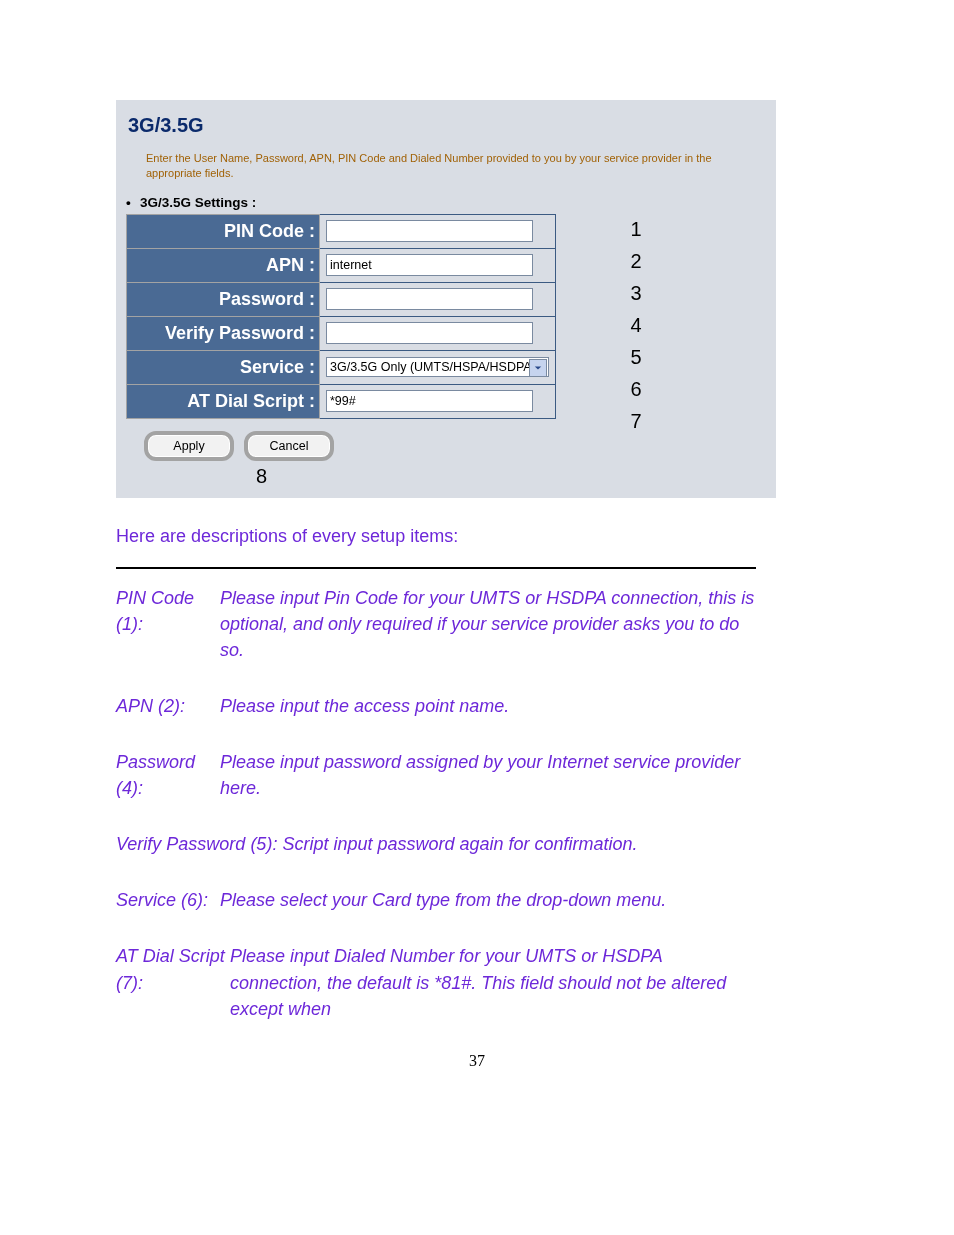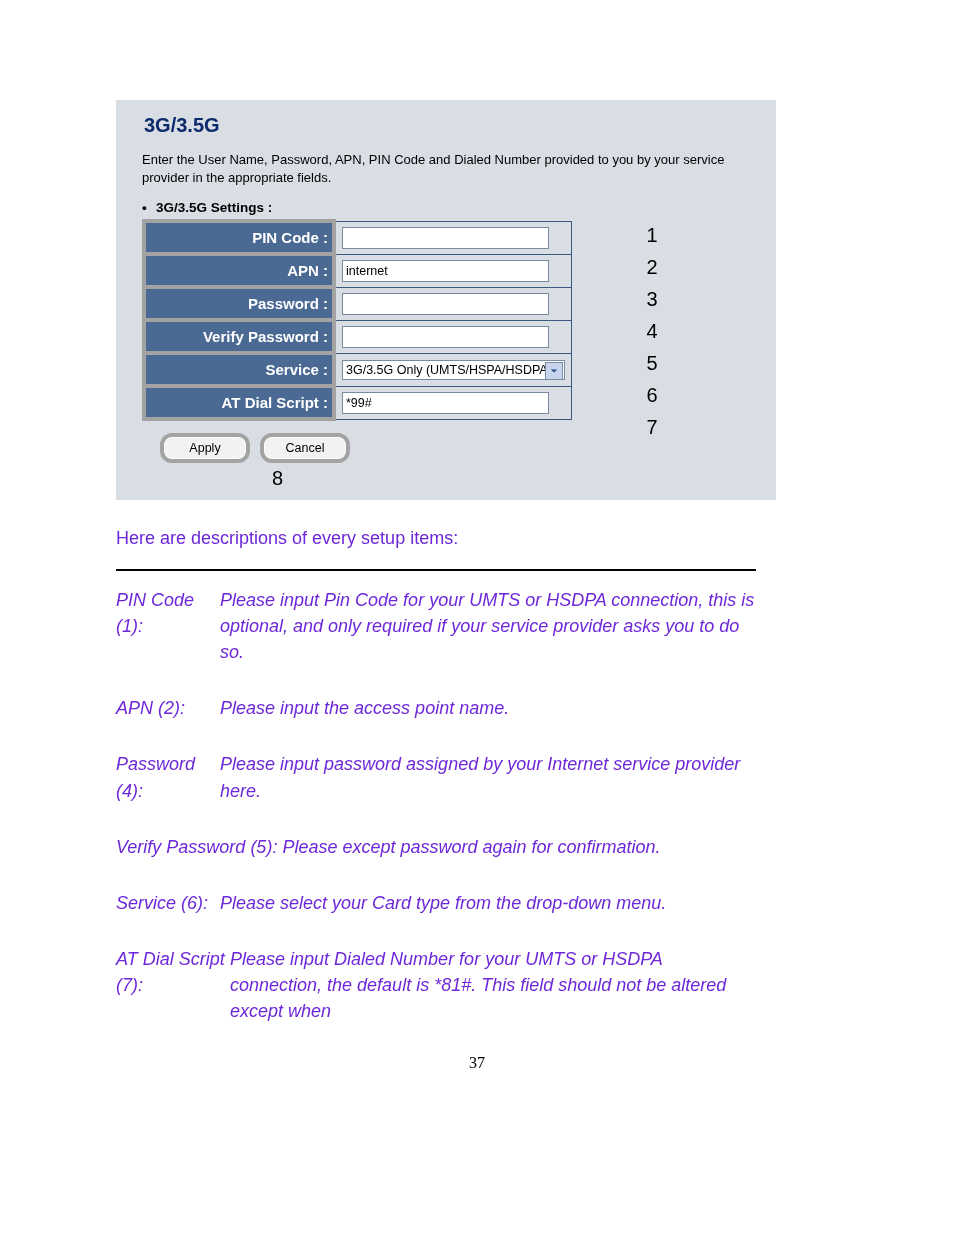--- a/index.html
+++ b/index.html
@@ -11,33 +11,33 @@
   .page {
     width: 954px;
     margin: 0 auto;
     padding: 100px 0 40px 0;
     box-sizing: border-box;
   }
   .screenshot-panel {
     background: #d9dde4;
     margin-left: 116px;
     width: 660px;
-    padding: 14px 14px 10px 26px;
+    padding: 14px 14px 10px 10px;
     box-sizing: border-box;
   }
   .screenshot-panel .heading {
     color: #0b2a6b;
     font-weight: bold;
     font-size: 20px;
     margin: 0 0 14px 2px;
   }
   .screenshot-panel .intro {
-    font-size: 13px;
-    color: #000000;
-    margin: 0 0 14px 0;
+    font-size: 11px;
+    color: #a16207;
+    margin: 0 0 14px 20px;
     line-height: 1.35;
   }
   .settings-title {
     font-weight: bold;
     font-size: 13.5px;
     color: #000;
     margin: 8px 0 4px 14px;
     position: relative;
   }
   .settings-title::before {
@@ -51,25 +51,25 @@
     width: 590px;
   }
   table.settings {
     border-collapse: collapse;
     width: 430px;
   }
   table.settings td.label {
     background: #4a6a94;
     color: #fff;
     font-weight: bold;
-    font-size: 15px;
+    font-size: 18px;
     text-align: right;
     padding: 6px 4px 6px 4px;
     width: 195px;
-    border: 4px solid #a3a3a3;
+    border: 1px solid #a3a3a3;
   }
   table.settings td.field {
     background: #d9dde4;
     padding: 4px 6px;
     border: 1px solid #3b5a82;
   }
   table.settings input[type="text"],
   table.settings input[type="password"] {
     width: 200px;
     height: 18px;
@@ -253,21 +253,21 @@
     </div>
     <div class="desc-row">
       <div class="term">APN (2):</div>
       <div class="def">Please input the access point name.</div>
     </div>
     <div class="desc-row">
       <div class="term">Password (4):</div>
       <div class="def">Please input password assigned by your Internet service provider here.</div>
     </div>
     <div class="desc-row inline">
-      <span>Verify Password (5): </span><span>Please except password again for confirmation.</span>
+      <span>Verify Password (5): </span><span>Script input password again for confirmation.</span>
     </div>
     <div class="desc-row" style="margin-top:30px">
       <div class="term">Service (6):</div>
       <div class="def">Please select your Card type from the drop-down menu.</div>
     </div>
     <div class="desc-row">
       <div class="term" style="width:114px">AT Dial Script (7):</div>
       <div class="def">Please input Dialed Number for your UMTS or HSDPA connection, the default is *81#. This field should not be altered except when</div>
     </div>
   </div>

